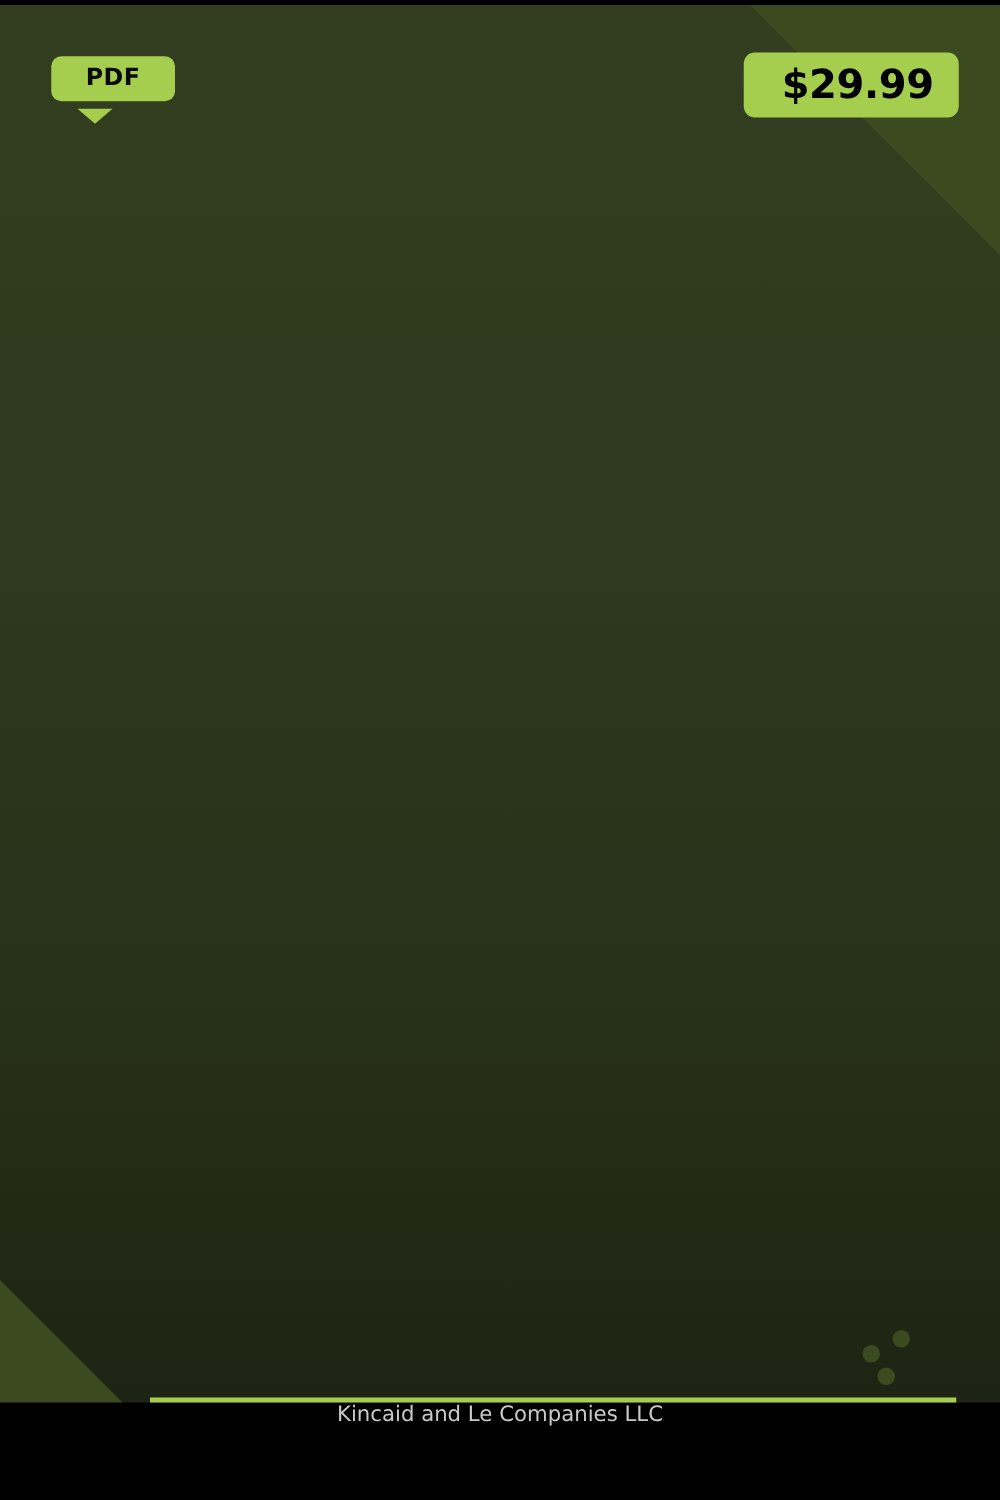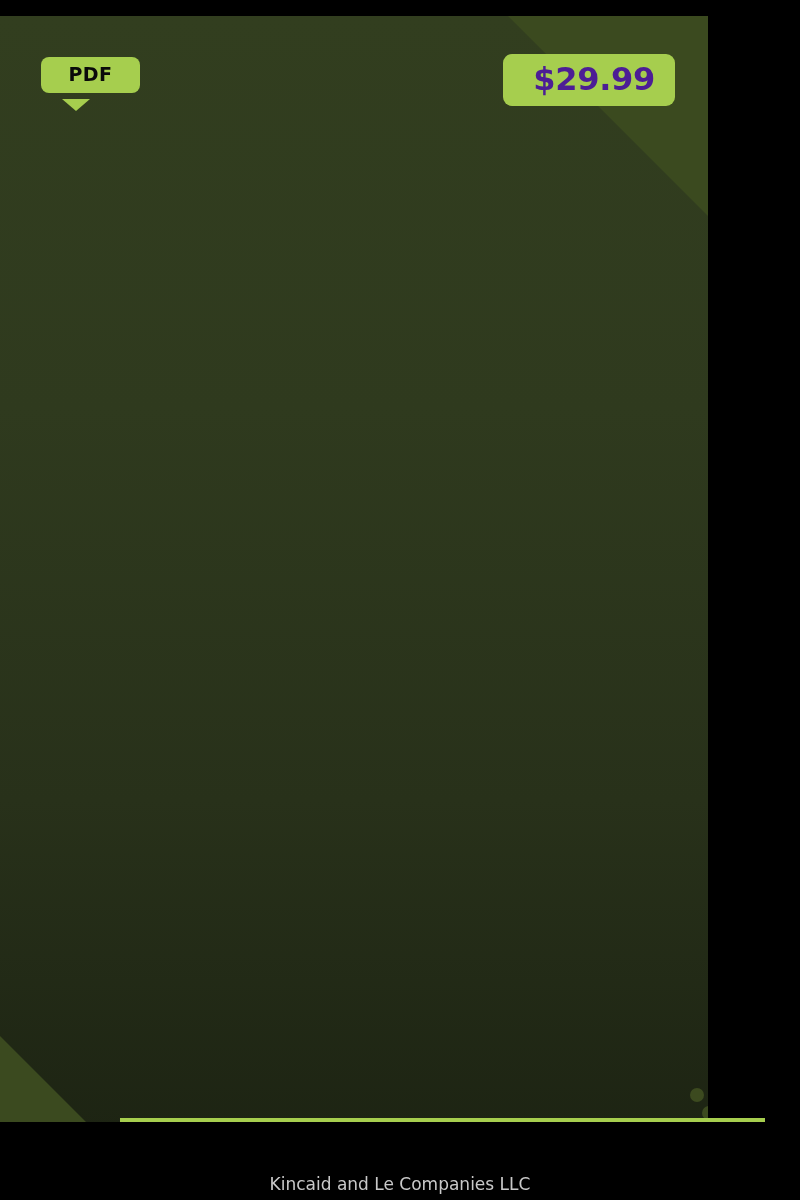--- a/index.html
+++ b/index.html
@@ -15,22 +15,22 @@
     overflow: hidden;
     background: #000000;
     font-family: "DejaVu Sans", sans-serif;
     -webkit-font-smoothing: antialiased;
   }
 
   
   .body-area {
     position: absolute;
     left: 0;
-    top: 16px;
-    width: 708px;
+    top: 4px;
+    width: 800px;
     height: 1120px;
     background: linear-gradient(180deg, #323e1f 0%, #2f3a1e 35%, #28311a 70%, #1d2413 100%);
     overflow: hidden;
   }
 
   
   .corner-wedge-tr {
     position: absolute;
     right: 0;
     top: 0;
@@ -107,21 +107,21 @@
     right: 33px;
     top: 38px;
     background: #a6ce4e;
     border-radius: 9px;
     padding: 9px 20px 11px 20px;
     z-index: 5;
   }
   .price-badge-label {
     font-size: 32px;
     font-weight: bold;
-    color: #4c1d95;
+    color: #000000;
     line-height: 1;
     display: block;
     letter-spacing: -0.3px;
     margin-left: 10px;
   }
 
   
   .title-block {
     position: absolute;
     left: 0;
@@ -169,21 +169,21 @@
     z-index: 6;
   }
   .footer {
     position: absolute;
     left: 0;
     top: 1122px;
     width: 800px;
     height: 78px;
     background: #000000;
     display: flex;
-    align-items: flex-end;
+    align-items: flex-start;
     justify-content: center;
   }
   .footer-text {
     font-size: 17px;
     color: #c9c9c9;
     line-height: 1.2;
     padding-bottom: 6px;
   }
 </style>
 </head>

